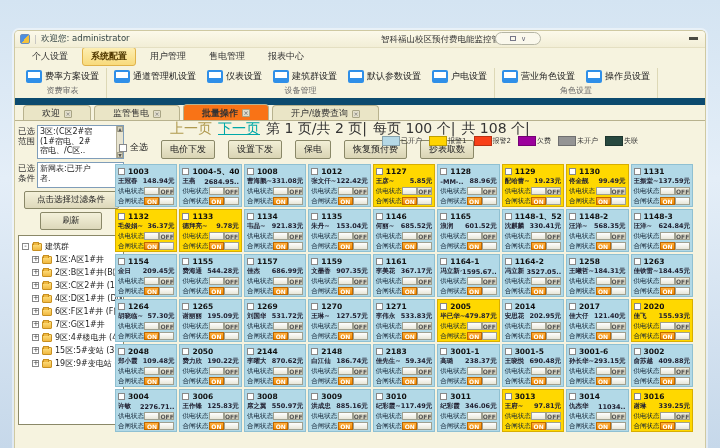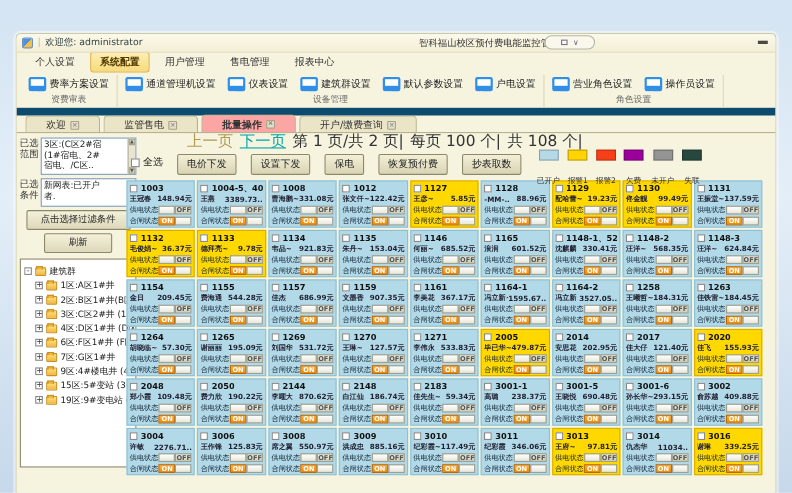--- a/index.html
+++ b/index.html
@@ -45,21 +45,21 @@
   .ricon::after { content:"···"; position:absolute; left:2px; bottom:-4px; color:#fff;
     font-size:6px; letter-spacing:0; }
   .rlabel { text-align:center; font-size:8px; color:#666; padding:0 0 2px; }
 
   
   .tabsrow { height:16px; display:flex; align-items:flex-end; gap:3px;
     padding-left:8px; border-bottom:1px solid #b8b28e; }
   .tab { display:flex; align-items:center; gap:4px; font-size:9px; color:#333;
     padding:2px 18px 1px; background:#eae5c6; border:1px solid #b8b28e; border-bottom:none;
     border-radius:4px 4px 0 0; height:15px; }
-  .tab.active { background:#fca5a5; font-weight:bold; height:16px; }
+  .tab.active { background:#f97316; font-weight:bold; height:16px; }
   .tabx { width:8px; height:8px; background:#e2decb; border:1px solid #a8a484;
     font-size:6px; line-height:6px; text-align:center; color:#777; border-radius:1px; }
 
   
   .content { position:absolute; left:0; right:0; top:91px; bottom:0; }
 
   
   .sidebar { position:absolute; left:3px; top:2px; width:106px; bottom:0; }
   .field { display:flex; margin:1px 0 3px; }
   .flabel { width:19px; font-size:8.5px; color:#333; line-height:1.15; padding-top:2px; }
@@ -94,21 +94,21 @@
   .pagerow { height:13px; display:flex; align-items:center; gap:6px; font-size:14px;
     color:#333; padding-left:55px; }
   .plink.prev { color:#b09a50; }
   .plink.next { color:#00a8a8; text-decoration:underline; }
   .toolrow { height:25px; display:flex; align-items:center; position:relative; padding-left:4px; }
   .selall { display:flex; align-items:center; gap:3px; font-size:9px; color:#222; }
   .chk { width:8px; height:8px; background:#fff; border:1px solid #888; flex:none; }
   .tbtn { margin-left:13px; background:linear-gradient(180deg,#f2efd6,#d9d4b4);
     border:1px solid #8a8868; border-radius:2px; font-size:9px; color:#222; padding:2px 8px; }
   .legend { position:absolute; right:64px; top:1px; display:flex; gap:7px; }
-  .litem { display:flex; flex-direction:column; align-items:center; gap:13px; }
+  .litem { display:flex; flex-direction:row; align-items:center; gap:1px; }
   .lswatch { width:18px; height:10px; border:1px solid rgba(0,0,0,.25); }
   .llabel { font-size:7px; color:#333; }
 
   .grid { margin-top:4px; display:grid; grid-template-columns:repeat(9,1fr); gap:2px;
     padding-right:9px; }
   .card { height:43px; border:1px solid #8fc0d2; background:#b2d9e7; padding:1px 2px;
     overflow:hidden; }
   .card.alarm { background:#ffd800; border-color:#d8ae00; }
   .chead { display:flex; align-items:center; gap:3px; height:11px; }
   .cbox { width:7px; height:7px; background:#fff; border:1px solid #888; flex:none; }
@@ -361,21 +361,21 @@
                 </span>
               </div>
             </div>
             <div class="card">
               <div class="chead">
                 <span class="cbox"></span>
                 <span class="cnum">1004-5、40—</span>
               </div>
               <div class="cname">
                 <span class="nm">王燕</span>
-                <span class="bal">3389.73..</span>
+                <span class="bal">2684.95..</span>
               </div>
               <div class="crow">
                 <span>供电状态</span>
                 <span class="tgl">
                   <span class="seg empty"></span>
                   <span class="seg off">OFF</span>
                 </span>
               </div>
               <div class="crow">
                 <span>合闸状态</span>

